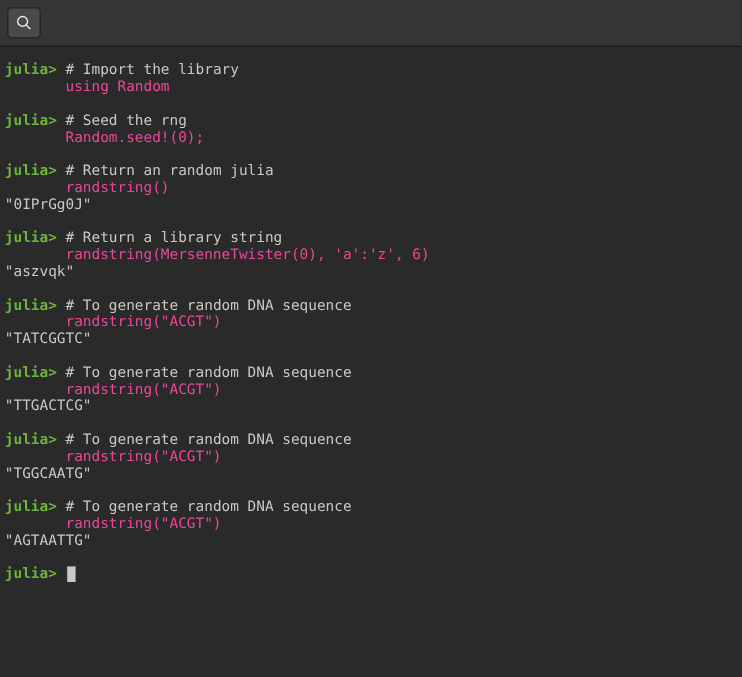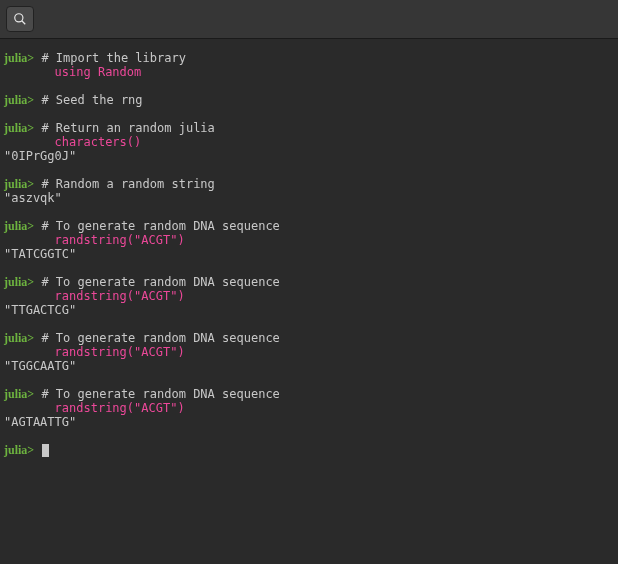--- a/index.html
+++ b/index.html
@@ -43,21 +43,20 @@
       padding: 12px 4px 4px 4px;
       color: #c8c8c8;
     }
     .line {
       white-space: pre;
       min-height: 14px;
     }
     .prompt {
       color: #6db33f;
       font-weight: bold;
-      font-family: Liberation Serif, serif;
     }
     .comment {
       color: #c8c8c8;
       text-align: right;
     }
     .code {
       color: #ec4899;
     }
     .output {
       color: #c8c8c8;
@@ -86,26 +85,28 @@
     </svg>
   </div>
 </div>
 
 <div class="terminal">
   <div id="terminal-content">
       <div class="line"><span class="prompt">julia&gt;</span><span class="comment"> # Import the library</span></div>
       <div class="line"><span class="code">       using Random</span></div>
       <div class="line">&nbsp;</div>
       <div class="line"><span class="prompt">julia&gt;</span><span class="comment"> # Seed the rng</span></div>
+      <div class="line"><span class="code">       Random.seed!(0);</span></div>
       <div class="line">&nbsp;</div>
       <div class="line"><span class="prompt">julia&gt;</span><span class="comment"> # Return an random julia</span></div>
-      <div class="line"><span class="code">       characters()</span></div>
+      <div class="line"><span class="code">       randstring()</span></div>
       <div class="line"><span class="output">"0IPrGg0J"</span></div>
       <div class="line">&nbsp;</div>
-      <div class="line"><span class="prompt">julia&gt;</span><span class="comment"> # Random a random string</span></div>
+      <div class="line"><span class="prompt">julia&gt;</span><span class="comment"> # Return a library string</span></div>
+      <div class="line"><span class="code">       randstring(MersenneTwister(0), 'a':'z', 6)</span></div>
       <div class="line"><span class="output">"aszvqk"</span></div>
       <div class="line">&nbsp;</div>
       <div class="line"><span class="prompt">julia&gt;</span><span class="comment"> # To generate random DNA sequence</span></div>
       <div class="line"><span class="code">       randstring("ACGT")</span></div>
       <div class="line"><span class="output">"TATCGGTC"</span></div>
       <div class="line">&nbsp;</div>
       <div class="line"><span class="prompt">julia&gt;</span><span class="comment"> # To generate random DNA sequence</span></div>
       <div class="line"><span class="code">       randstring("ACGT")</span></div>
       <div class="line"><span class="output">"TTGACTCG"</span></div>
       <div class="line">&nbsp;</div>

